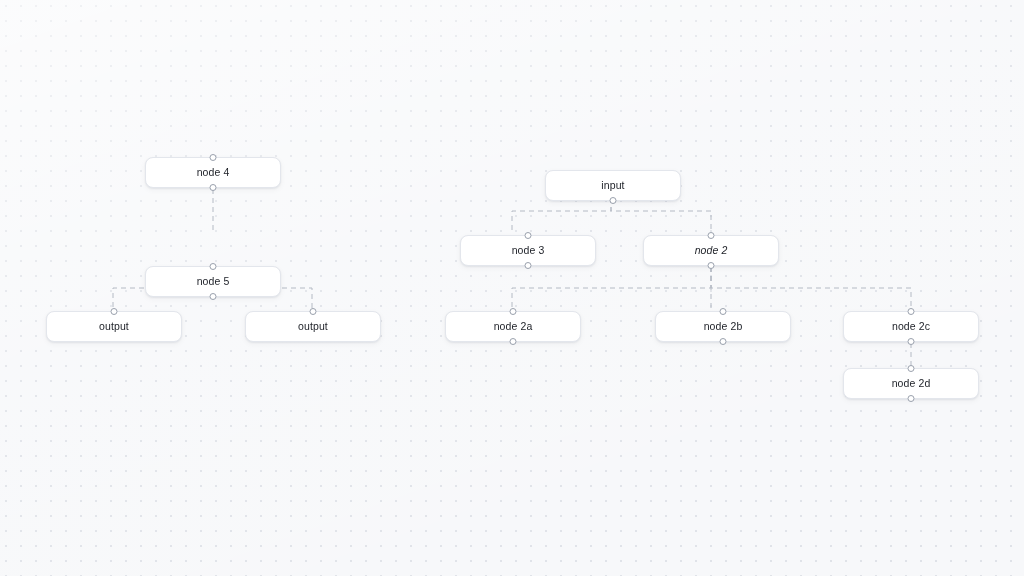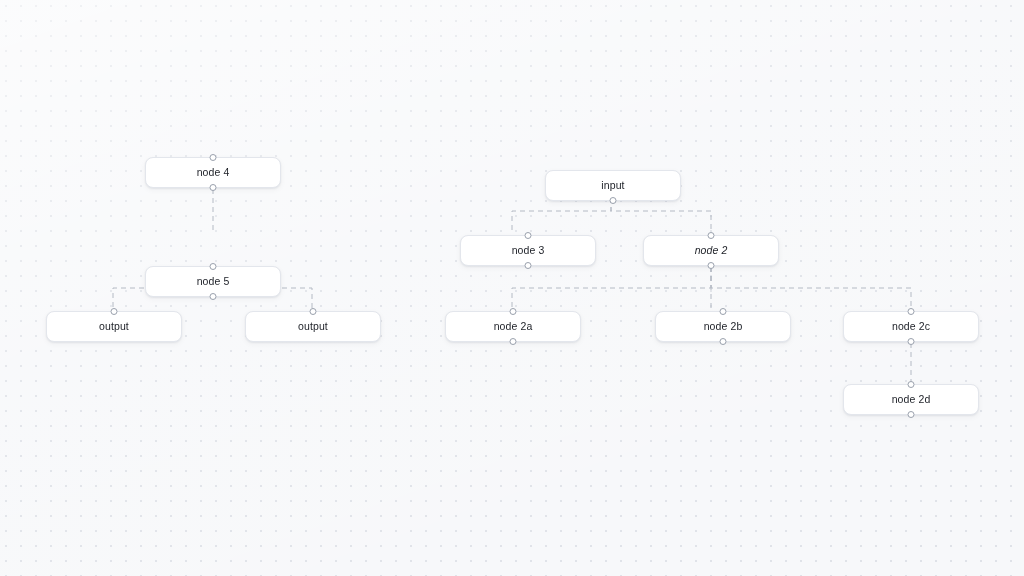--- a/index.html
+++ b/index.html
@@ -159,20 +159,20 @@
       <div class="rf-node" style="left: 643px; top: 311px; margin-left: 12px;">
         <div class="handle top"></div>
         <span class="rf-node-label">node 2b</span>
         <div class="handle bottom"></div>
       </div>
       <div class="rf-node" style="left: 843px; top: 311px;">
         <div class="handle top"></div>
         <span class="rf-node-label">node 2c</span>
         <div class="handle bottom"></div>
       </div>
-      <div class="rf-node" style="left: 843px; top: 384px;">
+      <div class="rf-node" style="left: 843px; top: 368px;">
         <div class="handle top"></div>
         <span class="rf-node-label">node 2d</span>
         <div class="handle bottom"></div>
       </div>
     </div>
 
 </div>
 
 </body></html>

